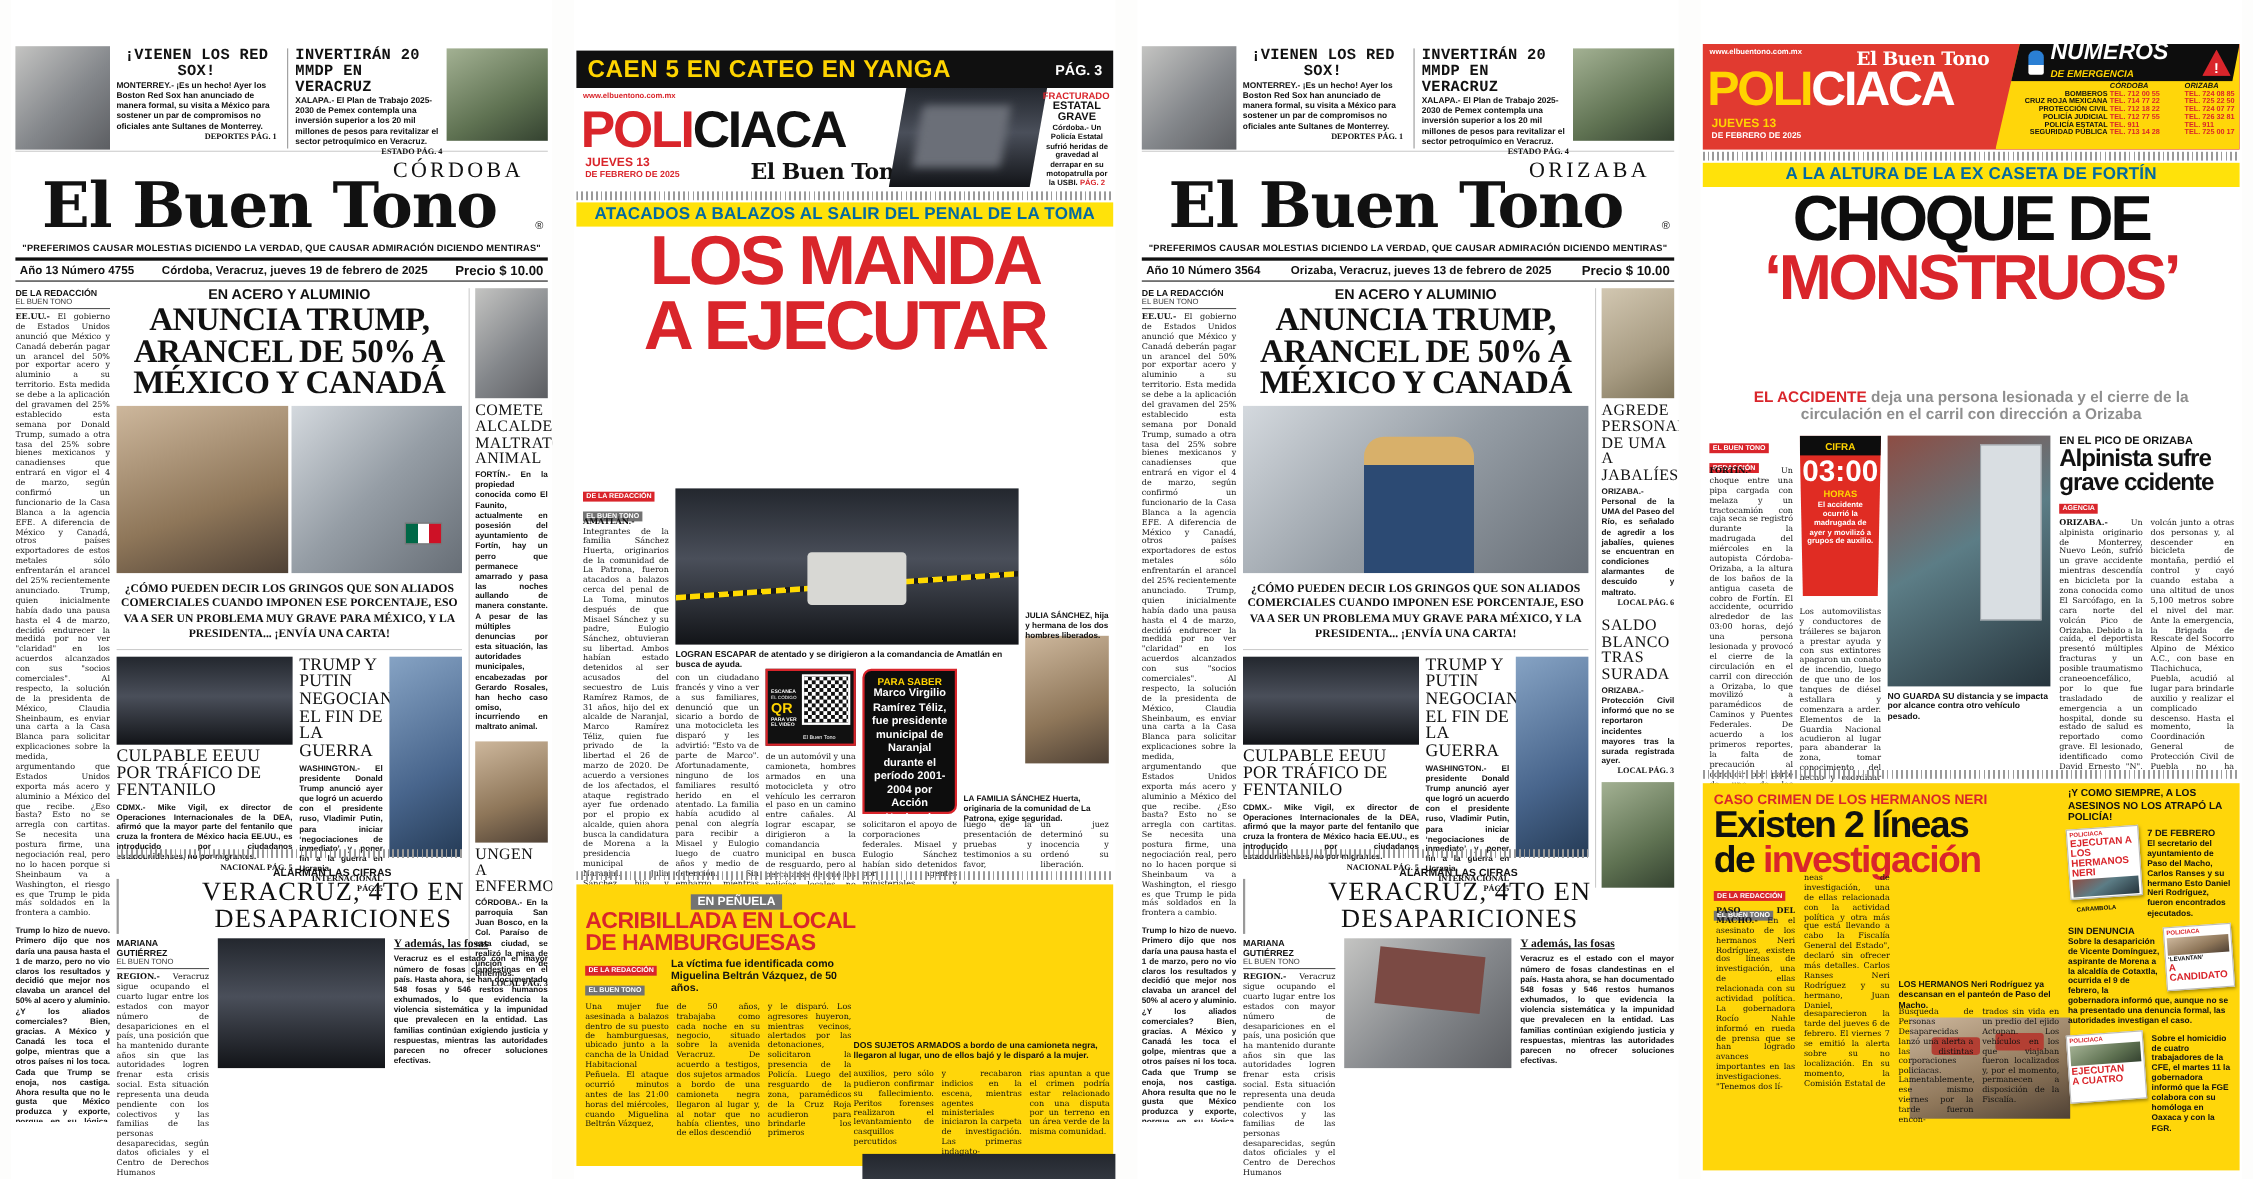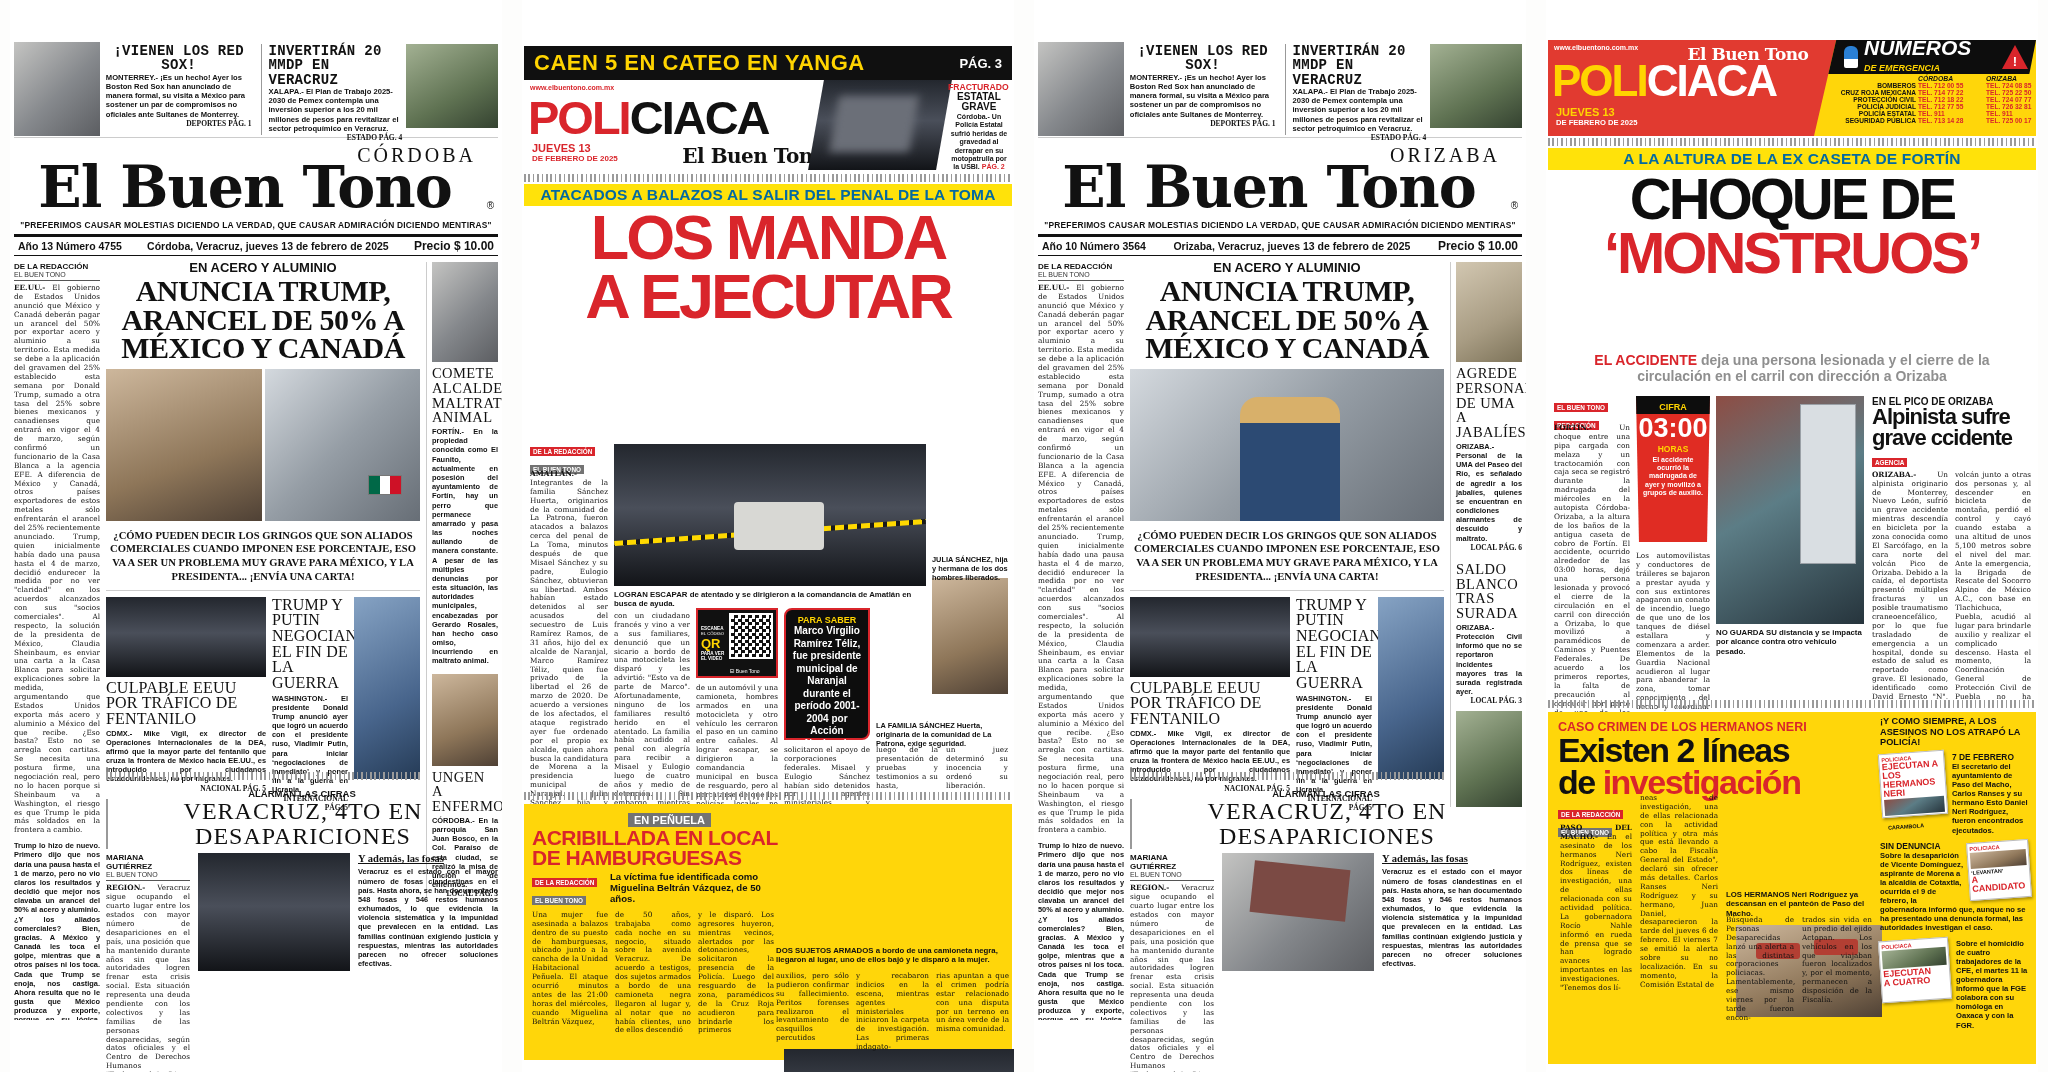--- a/index.html
+++ b/index.html
@@ -83,21 +83,21 @@
         <div class="pageref">ESTADO PÁG. 4</div>
       </div>
       <div class="ph ph-green" style="width:92px;height:84px;margin-top:2px"></div>
     </div>
     <div class="abs mast-ed" style="right:26px;top:144px">CÓRDOBA</div>
     <div class="abs mast-name ctr" style="left:0;top:158px;width:470px">El Buen Tono</div>
     <div class="abs" style="right:8px;top:200px;font-size:10px">®</div>
     <div class="abs motto ctr" style="left:0;top:220px;width:492px">"PREFERIMOS CAUSAR MOLESTIAS DICIENDO LA VERDAD, QUE CAUSAR ADMIRACIÓN DICIENDO MENTIRAS"</div>
     <div class="abs folio" style="left:4px;top:234px;width:484px">
       <span>Año 13 Número 4755</span>
-      <span>Córdoba, Veracruz, jueves 13 de febrero de 2025</span>
+      <span>Córdoba, Veracruz, jueves 19 de febrero de 2025</span>
       <span style="font-size:12px">Precio $ 10.00</span>
     </div>
 
     <div class="abs" style="left:4px;top:262px;width:86px;height:758px;overflow:hidden">
       <div class="bylineN">DE LA REDACCIÓN</div>
       <div class="bylineO">EL BUEN TONO</div>
       <div class="bodyS"><b>EE.UU.-</b> <span>El gobierno de Estados Unidos anunció que México y Canadá deberán pagar un arancel del 50% por exportar acero y aluminio a su territorio. Esta medida se debe a la aplicación del gravamen del 25% establecido esta semana por Donald Trump, sumado a otra tasa del 25% sobre bienes mexicanos y canadienses que entrará en vigor el 4 de marzo, según confirmó un funcionario de la Casa Blanca a la agencia EFE. A diferencia de México y Canadá, otros países exportadores de estos metales sólo enfrentarán el arancel del 25% recientemente anunciado. Trump, quien inicialmente había dado una pausa hasta el 4 de marzo, decidió endurecer la medida por no ver "claridad" en los acuerdos alcanzados con sus "socios comerciales". Al respecto, la solución de la presidenta de México, Claudia Sheinbaum, es enviar una carta a la Casa Blanca para solicitar explicaciones sobre la medida, argumentando que Estados Unidos exporta más acero y aluminio a México del que recibe. ¿Eso basta? Esto no se arregla con cartitas. Se necesita una postura firme, una negociación real, pero no lo hacen porque si Sheinbaum va a Washington, el riesgo es que Trump le pida más soldados en la frontera a cambio.</span></div>
       <div class="bodyA" style="margin-top:6px">Trump lo hizo de nuevo. Primero dijo que nos daría una pausa hasta el 1 de marzo, pero no vio claros los resultados y decidió que mejor nos clavaba un arancel del 50% al acero y aluminio. ¿Y los aliados comerciales? Bien, gracias. A México y Canadá les toca el golpe, mientras que a otros países ni los toca. Cada que Trump se enoja, nos castiga. Ahora resulta que no le gusta que México produzca y exporte, porque en su lógica, Estados Unidos debe producir y repartir al mundo. ¿Solución? Un arancel que encarece el acero y aluminio mexicano hasta sacarlo del mercado.</div>
     </div>
 
@@ -214,21 +214,21 @@
     </div>
     <div class="abs wht" style="left:208px;top:668px;font-size:5px">El Buen Tono</div>
     <div class="abs bodyS" style="left:174px;top:684px;width:82px;height:96px">de un automóvil y una camioneta, hombres armados en una motocicleta y otro vehículo les cerraron el paso en un camino entre cañales. Al lograr escapar, se dirigieron a la comandancia municipal en busca de resguardo, pero al percatarse de que los policías locales no estaban armados,</div>
     <div class="abs" style="left:262px;top:608px;width:86px;height:132px;background:#0d0d0d;border:2px solid #d9252b;border-radius:8px 0 8px 0;padding:5px">
       <div class="yel ctr" style="font-size:9px;font-weight:900">PARA SABER</div>
       <div class="wht ctr" style="font-size:10px;font-weight:bold;line-height:1.25">Marco Virgilio Ramírez Téliz, fue presidente municipal de Naranjal durante el período 2001-2004 por Acción Nacional. Actualmente aspira otra vez al cargo ahora por Morena.</div>
     </div>
     <div class="abs bodyS" style="left:262px;top:746px;width:86px;height:34px">solicitaron el apoyo de corporaciones federales. Misael y Eulogio Sánchez habían sido detenidos por agentes ministeriales y acusados de secuestro, pero</div>
     <div class="abs ph ph-night" style="left:354px;top:602px;width:132px;height:118px"></div>
     <div class="abs cap" style="left:354px;top:722px;width:132px;font-size:7.4px"><b>LA FAMILIA SÁNCHEZ</b> <span>Huerta, originaria de la comunidad de La Patrona, exige seguridad.</span></div>
-    <div class="abs bodyS" style="left:354px;top:746px;width:62px;height:40px">luego de la presentación de pruebas y testimonios a su hasta,</div>
+    <div class="abs bodyS" style="left:354px;top:746px;width:62px;height:40px">luego de la presentación de pruebas y testimonios a su favor,</div>
     <div class="abs bodyS" style="left:424px;top:746px;width:62px;height:40px">un juez determinó su inocencia y ordenó su liberación.</div>
 
     <div class="abs dots" style="left:2px;top:792px;width:488px"></div>
 
     <div class="abs ypanel" style="left:2px;top:804px;width:488px;height:256px;padding:6px 8px">
       <div style="margin-left:96px"><span class="kbx" style="font-size:11px;padding:1px 6px">EN PEÑUELA</span></div>
       <div class="red" style="font-size:21px;font-weight:900;line-height:.95;letter-spacing:-.5px">ACRIBILLADA EN LOCAL</div>
       <div class="red" style="font-size:21px;font-weight:900;line-height:.95;letter-spacing:-.5px">DE HAMBURGUESAS</div>
       <div style="display:flex;gap:8px;margin-top:3px">
         <div style="width:70px">

